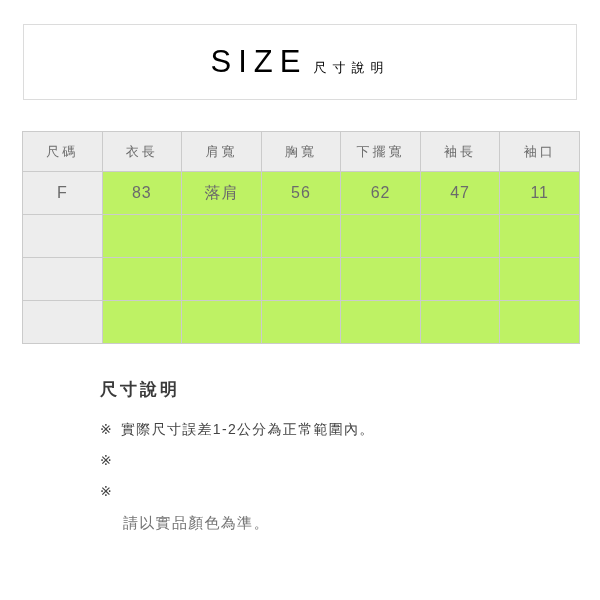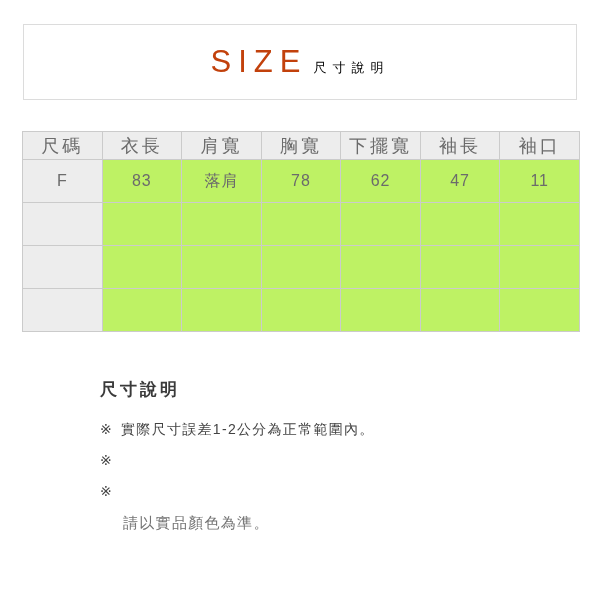--- a/index.html
+++ b/index.html
@@ -22,21 +22,21 @@
     align-items: center;
     justify-content: center;
   }
   .header-inner {
     display: flex;
     align-items: baseline;
   }
   .title-en {
     font-size: 31px;
     font-weight: 300;
-    color: #c2410c;
+    color: #000000;
     letter-spacing: 7px;
   }
   .title-zh {
     font-size: 13px;
     font-weight: 400;
     color: #000000;
     letter-spacing: 6px;
     margin-left: 6px;
   }
 
@@ -49,23 +49,23 @@
     table-layout: fixed;
   }
   .size-table th, .size-table td {
     border: 1px solid #cbcbcb;
     text-align: center;
     vertical-align: middle;
     color: #6b6b6b;
     font-weight: 400;
   }
   .size-table th {
-    height: 28px;
+    height: 40px;
     background: #ededed;
-    font-size: 18px;
+    font-size: 13px;
     letter-spacing: 3px;
   }
   .size-table td {
     height: 43px;
     font-size: 16px;
     letter-spacing: 1px;
     background: #bef264;
   }
   .size-table td.row-head {
     background: #ededed;
@@ -127,21 +127,21 @@
       <th>下擺寬</th>
       <th>袖長</th>
       <th>袖口</th>
     </tr>
   </thead>
   <tbody>
     <tr>
       <td class="row-head">F</td>
       <td>83</td>
       <td>落肩</td>
-      <td>78</td>
+      <td>56</td>
       <td>62</td>
       <td>47</td>
       <td>11</td>
     </tr>
     <tr>
       <td class="row-head"></td>
       <td></td>
       <td></td>
       <td></td>
       <td></td>

